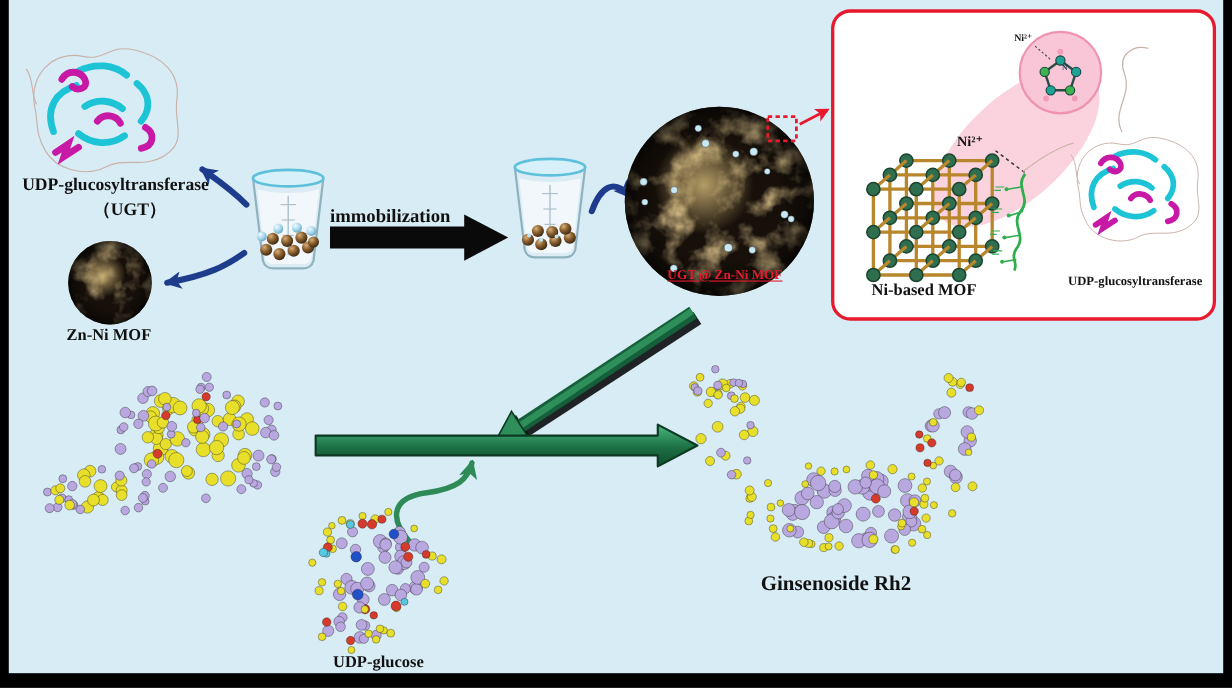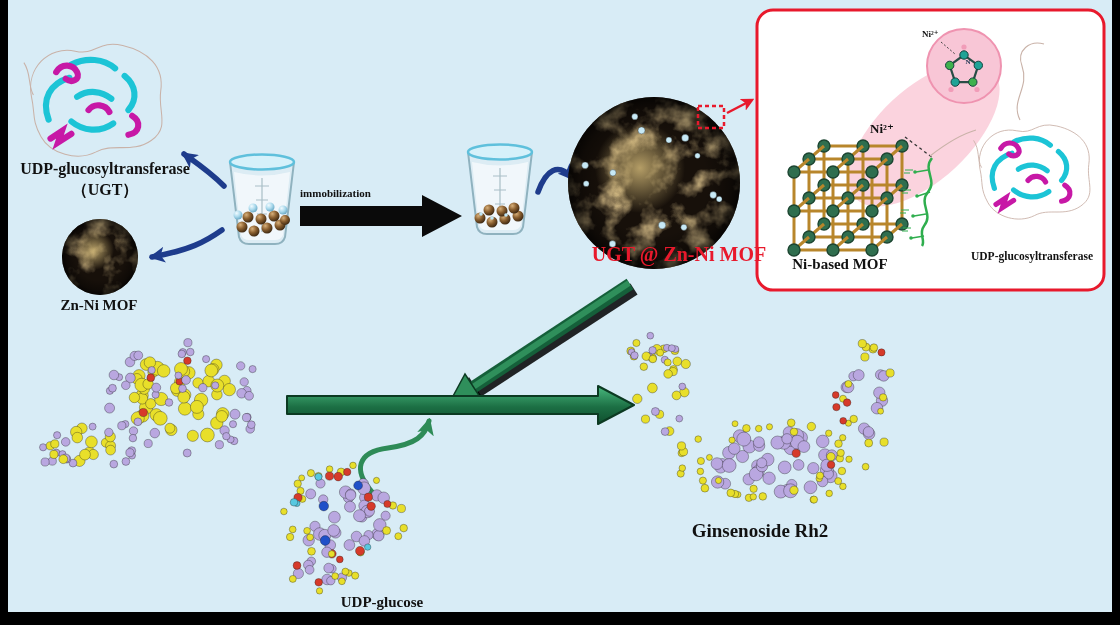--- a/index.html
+++ b/index.html
@@ -685,24 +685,24 @@
         <circle cx="667.7" cy="362.4" r="3.5" fill="#e8df2a" stroke="rgba(30,30,30,.5)" stroke-width=".7"></circle>
         <circle cx="631.5" cy="352.0" r="3.3" fill="#b9a7e0" stroke="rgba(30,30,30,.5)" stroke-width=".7"></circle>
         <circle cx="634.5" cy="355.4" r="3.7" fill="#b9a7e0" stroke="rgba(30,30,30,.5)" stroke-width=".7"></circle>
         <circle cx="675.4" cy="349.1" r="3.4" fill="#b9a7e0" stroke="rgba(30,30,30,.5)" stroke-width=".7"></circle>
         <circle cx="671.8" cy="348.2" r="3.5" fill="#b9a7e0" stroke="rgba(30,30,30,.5)" stroke-width=".7"></circle>
         <circle cx="650.3" cy="335.7" r="3.4" fill="#b9a7e0" stroke="rgba(30,30,30,.5)" stroke-width=".7"></circle>
       </g>
   </svg>
 
   <div class="lbl ctr" style="left:105px;top:160px;font-size:16px;">UDP-glucosyltransferase</div>
-  <div class="lbl ctr" style="left:105px;top:180px;font-size:16px;font-family:Liberation Serif, serif;">（UGT）</div>
+  <div class="lbl ctr" style="left:118px;top:180px;font-size:16px;font-family:Liberation Serif, serif;">（UGT）</div>
   <div class="lbl ctr" style="left:99px;top:297px;font-size:15px;text-align:center;">Zn-Ni MOF</div>
-  <div class="lbl" style="left:300px;top:187px;font-size:11px;">immobilization</div>
-  <div class="lbl ctr red" style="left:679px;top:243px;font-size:20px;">UGT @ Zn-Ni MOF</div>
+  <div class="lbl" style="left:300px;top:187px;font-size:17px;">immobilization</div>
+  <div class="lbl ctr red" style="left:659px;top:243px;font-size:12px;text-decoration:underline;">UGT @ Zn-Ni MOF</div>
   <div class="lbl ctr" style="left:840px;top:256px;font-size:15px;text-align:right;">Ni-based MOF</div>
   <div class="lbl ctr" style="left:1032px;top:250px;font-size:11.5px;">UDP-glucosyltransferase</div>
   <div class="lbl" style="left:870px;top:121px;font-size:13px;">Ni²⁺</div>
   <div class="lbl" style="left:922px;top:29px;font-size:9px;">Ni²⁺</div>
   <div class="lbl ctr" style="left:968px;top:58px;font-size:7px;color:#16324f;">N</div>
-  <div class="lbl ctr" style="left:344px;top:594px;font-size:15px;margin-left:38px;">UDP-glucose</div>
+  <div class="lbl ctr" style="left:344px;top:594px;font-size:15px;">UDP-glucose</div>
   <div class="lbl ctr" style="left:760px;top:520px;font-size:19px;">Ginsenoside Rh2</div>
 </div>
 
 </body></html>

